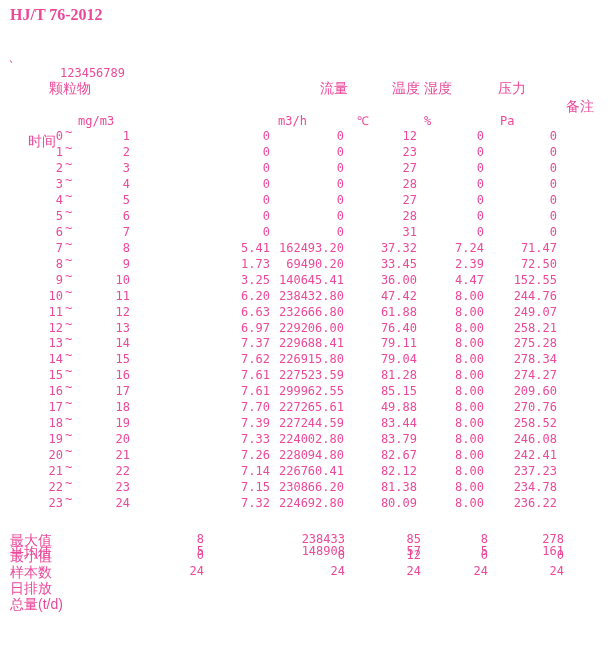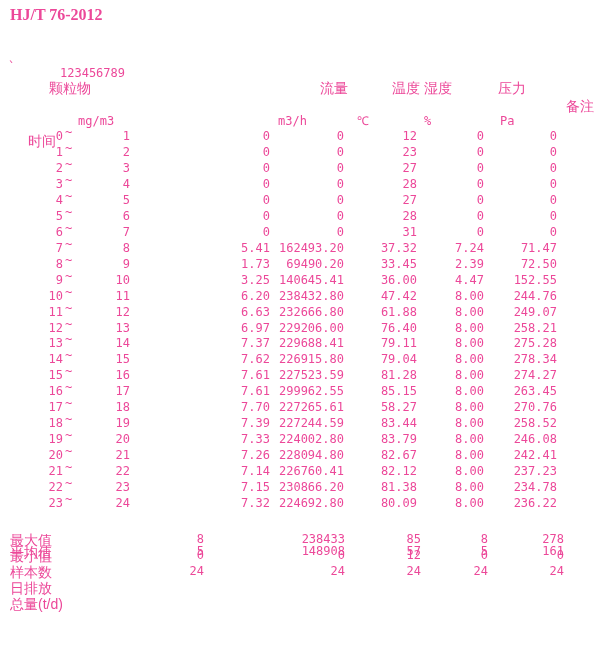--- a/index.html
+++ b/index.html
@@ -242,29 +242,29 @@
     <span class="c-pres num">274.27</span>
   </div>
       <div class="row" style="top: 384px;">
     <span class="c-start num">16</span>
     <span class="c-tilde num">~</span>
     <span class="c-end num">17</span>
     <span class="c-pm num">7.61</span>
     <span class="c-flow num">299962.55</span>
     <span class="c-temp num">85.15</span>
     <span class="c-hum num">8.00</span>
-    <span class="c-pres num">263.45</span>
+    <span class="c-pres num">209.60</span>
   </div>
       <div class="row" style="top: 400px;">
     <span class="c-start num">17</span>
     <span class="c-tilde num">~</span>
     <span class="c-end num">18</span>
     <span class="c-pm num">7.70</span>
     <span class="c-flow num">227265.61</span>
-    <span class="c-temp num">58.27</span>
+    <span class="c-temp num">49.88</span>
     <span class="c-hum num">8.00</span>
     <span class="c-pres num">270.76</span>
   </div>
       <div class="row" style="top: 416px;">
     <span class="c-start num">18</span>
     <span class="c-tilde num">~</span>
     <span class="c-end num">19</span>
     <span class="c-pm num">7.39</span>
     <span class="c-flow num">227244.59</span>
     <span class="c-temp num">83.44</span>

